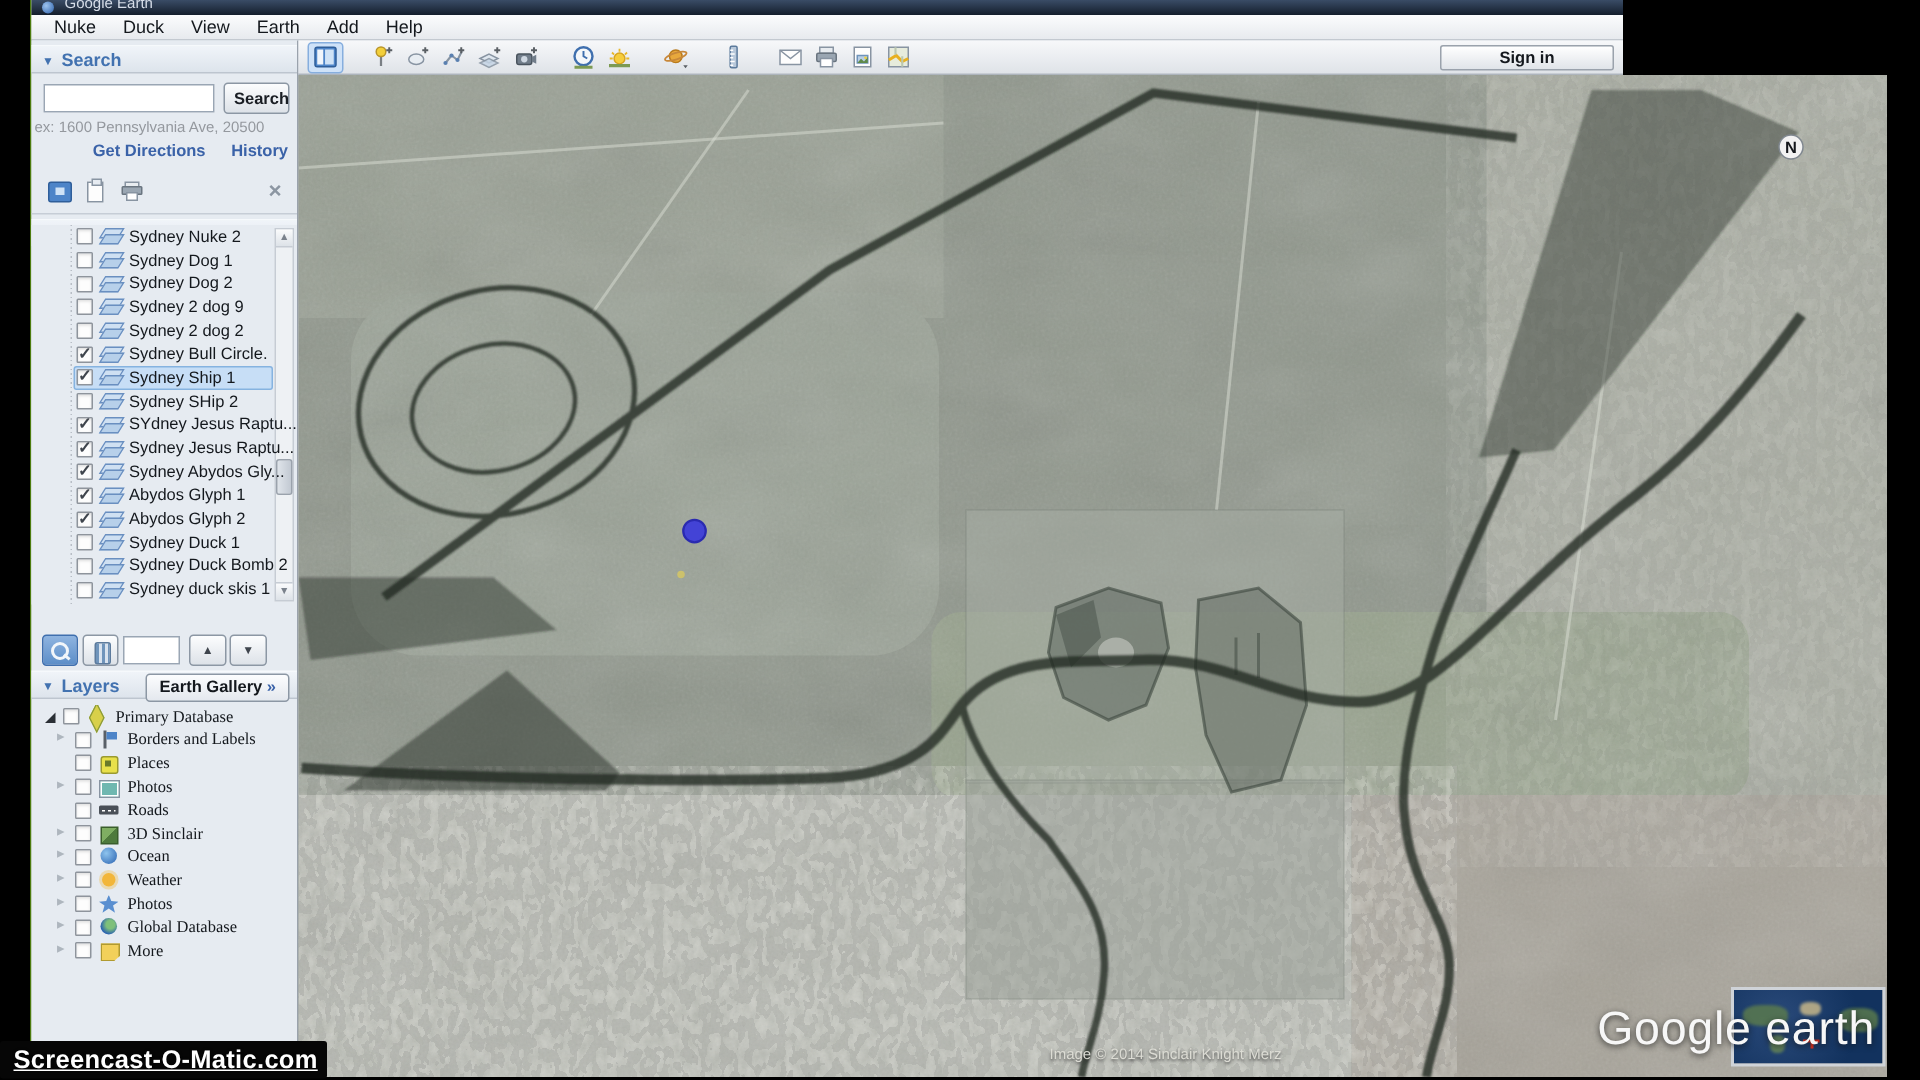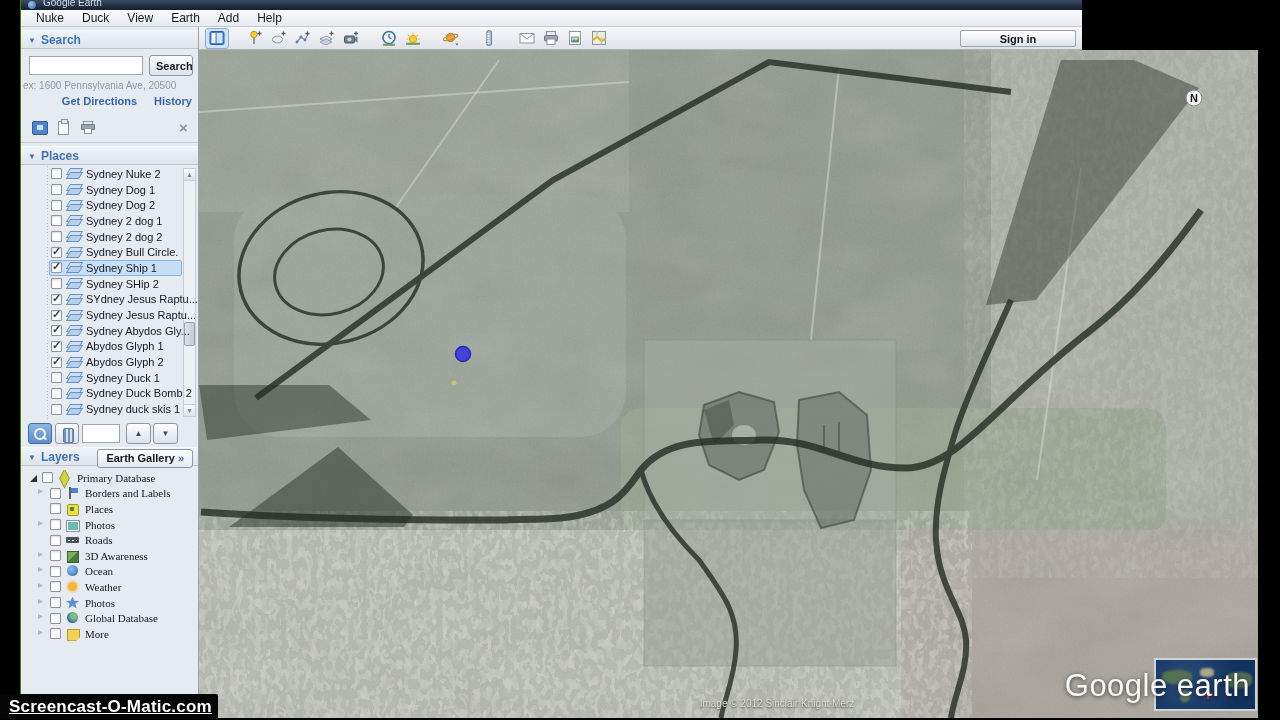--- a/index.html
+++ b/index.html
@@ -37,21 +37,21 @@
   #ric-folder::after{content:"";position:absolute;left:4px;top:3px;width:6px;height:5px;background:#cfe2f6;}
   #ric-copy{left:37px;border:1px solid #8894a2;background:#fdfdfd;width:11px;height:14px;}
   #ric-copy::after{content:"";position:absolute;left:2px;top:-3px;width:5px;height:3px;border:1px solid #8894a2;background:#e6ebf1;}
   #ric-print{left:60px;}
   #ric-print .pr1{position:absolute;left:2px;top:0;width:10px;height:4px;background:#e8ecf0;border:1px solid #8894a2;}
   #ric-print .pr2{position:absolute;left:0;top:3px;width:14px;height:6px;background:#9aa6b2;border:1px solid #6a7580;border-radius:1px;}
   #ric-print .pr3{position:absolute;left:3px;top:7px;width:8px;height:6px;background:#fff;border:1px solid #8894a2;}
   #ric-close{left:158px;color:#8c96a2;font-size:15px;font-weight:bold;top:4px;}
   #places-header{top:119px;}
   
-  #places-list{position:absolute;left:0;top:139px;width:100%;height:253px;overflow:hidden;background:#e6ebf1;}
+  #places-list{position:absolute;left:0;top:123px;width:100%;height:253px;overflow:hidden;background:#e6ebf1;}
   #places-guide{position:absolute;left:26px;top:0;bottom:0;width:1px;
     background:repeating-linear-gradient(#b8bec6 0 1px,transparent 1px 3px);}
   .prow{position:relative;height:15.7px;display:flex;align-items:center;padding-left:30px;}
   .prow .hl{position:absolute;left:28px;right:16px;top:0;bottom:0;border-radius:2px;}
   .prow.selected .hl{background:#c7def6;border:1px solid #86b3e0;}
   .cb{position:relative;width:11px;height:11px;background:#fdfdfd;border:1px solid #8e949c;border-radius:1px;
     box-shadow:inset 0 1px 2px rgba(0,0,0,.12);flex:0 0 auto;z-index:1;}
   .cb.on::before{content:"✓";position:absolute;left:0px;top:-3px;font-size:11px;font-weight:bold;color:#3f454d;}
   .plic{position:relative;width:15px;height:11px;margin-left:4px;flex:0 0 auto;z-index:1;}
   .plic::before,.plic::after{content:"";position:absolute;left:2px;width:11px;height:5px;
@@ -210,21 +210,21 @@
             <div class="prow">
               <div class="hl"></div>
               <div class="cb"></div>
               <div class="plic"></div>
               <span class="lbl">Sydney Dog 2</span>
             </div>
             <div class="prow">
               <div class="hl"></div>
               <div class="cb"></div>
               <div class="plic"></div>
-              <span class="lbl">Sydney 2 dog 1</span>
+              <span class="lbl">Sydney 2 dog 9</span>
             </div>
             <div class="prow">
               <div class="hl"></div>
               <div class="cb"></div>
               <div class="plic"></div>
               <span class="lbl">Sydney 2 dog 2</span>
             </div>
             <div class="prow">
               <div class="hl"></div>
               <div class="cb on"></div>
@@ -340,21 +340,21 @@
           <div class="lrow child">
             <div class="exp"></div>
             <div class="cb"></div>
             <div class="lic roads"></div>
             <span class="lbl">Roads</span>
           </div>
           <div class="lrow child">
             <div class="exp closed"></div>
             <div class="cb"></div>
             <div class="lic buildings"></div>
-            <span class="lbl">3D Awareness</span>
+            <span class="lbl">3D Sinclair</span>
           </div>
           <div class="lrow child">
             <div class="exp closed"></div>
             <div class="cb"></div>
             <div class="lic ocean"></div>
             <span class="lbl">Ocean</span>
           </div>
           <div class="lrow child">
             <div class="exp closed"></div>
             <div class="cb"></div>
@@ -568,21 +568,21 @@
 
           <circle cx="255" cy="333" r="2.5" fill="#d8c860" opacity="0.8"></circle>
           <circle cx="264" cy="304" r="7.5" fill="#4343d6" stroke="#2a2ab0" stroke-width="1.5"></circle>
 
           <g>
             <circle cx="995" cy="48" r="8" fill="#f2f2f2" stroke="#808890"></circle>
             <text x="995" y="52" text-anchor="middle" font-size="11" font-weight="bold" fill="#15181c" font-family="Liberation Sans, sans-serif">N</text>
           </g>
         </svg>
 
-        <div id="attribution">Image © 2012 Sinclair Knight Merz</div>
+        <div id="attribution">Image © 2014 Sinclair Knight Merz</div>
 
         <div id="inset-map">
           <div class="landmass" id="lm1"></div>
           <div class="landmass" id="lm2"></div>
           <div class="landmass" id="lm3"></div>
           <div class="landmass" id="lm4"></div>
           <div id="inset-cross"></div>
         </div>
         <div id="ge-logo">Google earth</div>
       </div>

